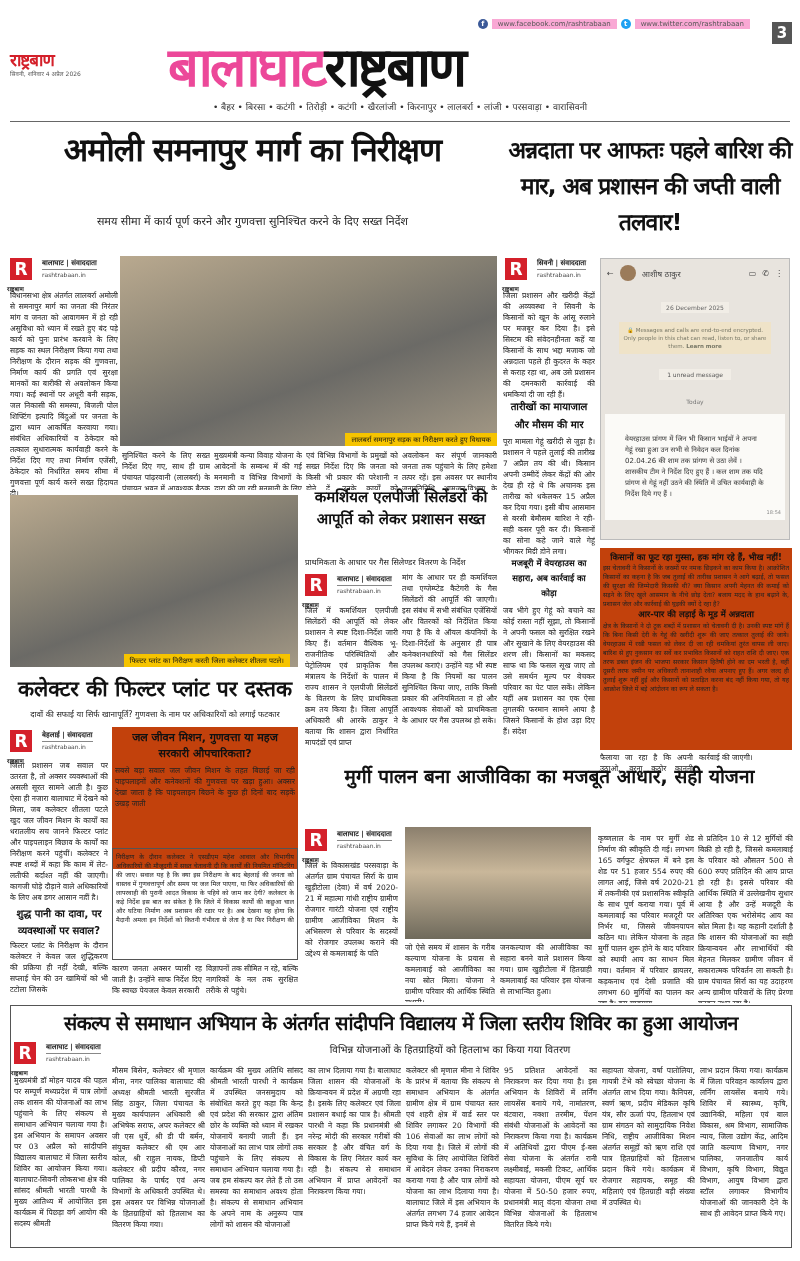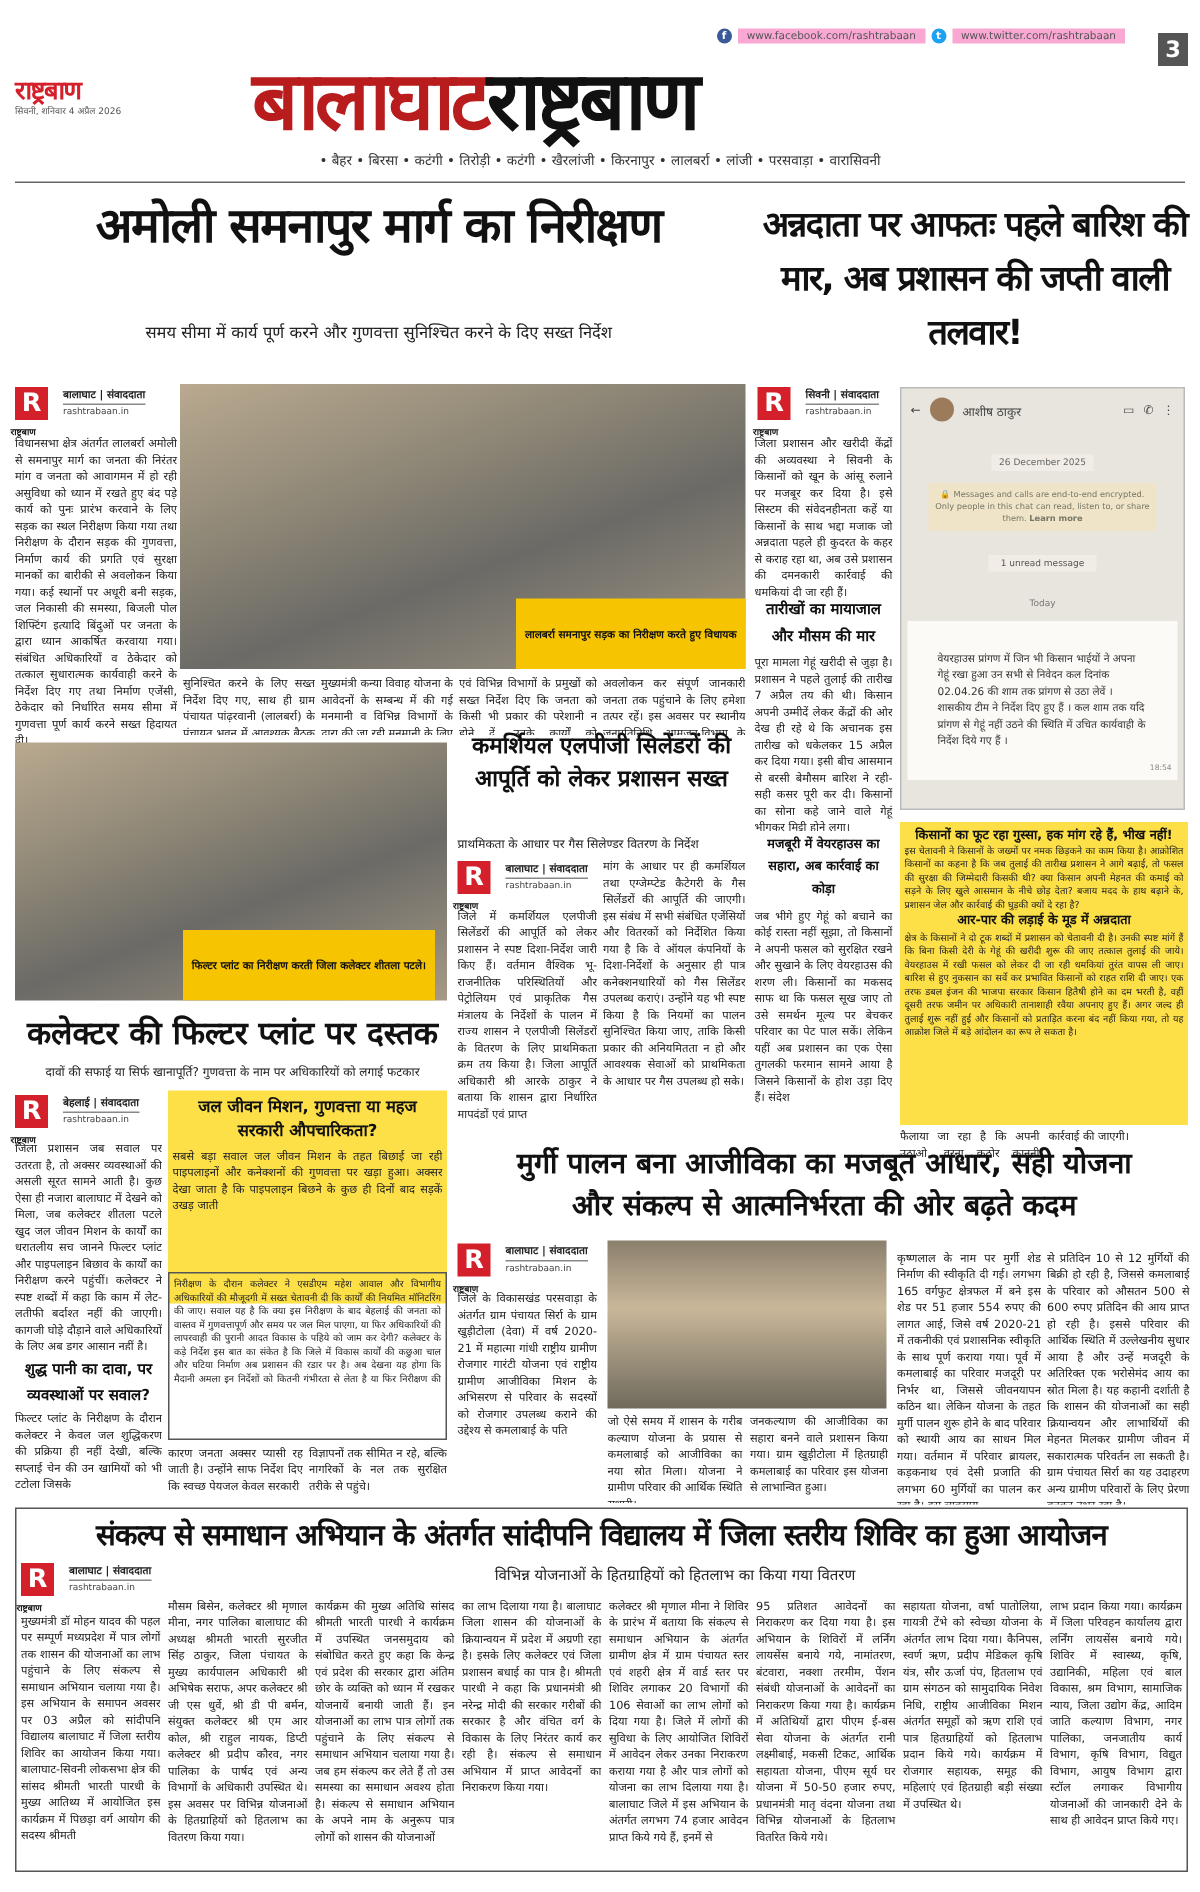--- a/index.html
+++ b/index.html
@@ -6,38 +6,38 @@
 body{width:800px;height:1261px;background:#fff;font-family:"DejaVu Sans",sans-serif;color:#222;position:relative;overflow:hidden}
 .abs{position:absolute}
 .topbar{top:10px;right:0;height:28px;width:800px}
 .social{position:absolute;right:50px;top:9px;font-size:7px;color:#555;display:flex;align-items:center;gap:4px}
 .social .ic{display:inline-block;width:10px;height:10px;border-radius:50%;color:#fff;font-size:7px;text-align:center;line-height:10px;font-weight:bold}
 .social .url{background:#f9a8d4;padding:1px 6px;min-width:70px}
 .pagenum{position:absolute;right:8px;top:12px;width:20px;height:22px;background:#555;color:#fff;font-weight:bold;font-size:15px;text-align:center;line-height:22px}
 .smalllogo{left:10px;top:48px;color:#d4202a;font-weight:bold;font-size:17px;letter-spacing:-1px}
 .dateline{left:10px;top:70px;font-size:6px;color:#555}
 .masthead{left:168px;top:38px;font-size:54px;font-weight:900;letter-spacing:-3px;line-height:60px}
-.masthead .red{color:#b91c1c}
+.masthead .red{color:#ec4899}
 .masthead .blk{color:#111}
 .towns{left:0;top:100px;width:800px;text-align:center;font-size:9px;color:#333}
 .hr{left:10px;width:780px;height:1px;background:#666}
 .h-main{left:10px;top:128px;width:485px;text-align:center;font-size:32px;font-weight:bold;line-height:44px;color:#111;letter-spacing:-1px}
 .sub-main{left:10px;top:213px;width:485px;text-align:center;font-size:11px;color:#222}
 .h-right{left:505px;top:132px;width:290px;text-align:center;font-size:23px;font-weight:bold;line-height:36px;color:#111;letter-spacing:-1px}
 .byline{display:flex;align-items:center;gap:4px;height:26px}
 .rlogo{width:22px;height:22px;background:#d4202a;color:#fff;font-weight:bold;font-size:17px;text-align:center;line-height:22px;position:relative}
 .rlogo:after{content:"राष्ट्रबाण";position:absolute;left:-3px;top:20px;font-size:6px;color:#111;font-weight:bold;white-space:nowrap}
 .bymeta{font-size:7px;line-height:10px;border-left:0}
 .bymeta .loc{font-weight:bold;border-bottom:1px solid #888;padding-bottom:1px}
 .bymeta .site{font-size:6px;color:#444}
 .col{font-size:7.5px;line-height:11px;text-align:justify;color:#222;overflow:hidden}
 .photo{background:linear-gradient(160deg,#b9a98f 0%,#8d8676 35%,#6b6a66 60%,#a59a86 100%);overflow:hidden}
-.caption{position:absolute;bottom:0;background:#f6c400;color:#111;font-size:7px;padding:19px 6px;font-weight:bold}
+.caption{position:absolute;bottom:0;background:#f6c400;color:#111;font-size:7px;padding:2px 6px;font-weight:normal}
 .phone{background:#e8e4de;border:1px solid #bbb}
-.pink{background:#fde047}
+.pink{background:#c2410c}
 .box{border:1px solid #555}
 .h2{font-weight:bold;color:#111;text-align:center}
 </style>
 </head>
 <body>
 
 <div class="abs topbar">
   <div class="social">
     <span class="ic" style="background:#3b5998">f</span>
     <span class="url">www.facebook.com/rashtrabaan</span>
@@ -162,21 +162,20 @@
   </div>
 </div>
 <div class="abs box" style="left:112px;top:848px;width:186px;height:112px;padding:3px">
   <div class="col" style="font-size:6.3px;line-height:9px;height:72px">निरीक्षण के दौरान कलेक्टर ने एसडीएम महेश आवाल और विभागीय अधिकारियों की मौजूदगी में सख्त चेतावनी दी कि कार्यों की नियमित मॉनिटरिंग की जाए। सवाल यह है कि क्या इस निरीक्षण के बाद बेहलाई की जनता को वास्तव में गुणवत्तापूर्ण और समय पर जल मिल पाएगा, या फिर अधिकारियों की लापरवाही की पुरानी आदत विकास के पहिये को जाम कर देगी? कलेक्टर के कड़े निर्देश इस बात का संकेत है कि जिले में विकास कार्यों की कछुआ चाल और घटिया निर्माण अब प्रशासन की रडार पर है। अब देखना यह होगा कि मैदानी अमला इन निर्देशों को कितनी गंभीरता से लेता है या फिर निरीक्षण की यह फाइल भी फाइलों के ढेर में दबकर रह जाएगी।</div>
 </div>
 <div class="abs col" style="left:112px;top:963px;width:90px;height:38px">कारण जनता अक्सर प्यासी रह जाती है। उन्होंने साफ निर्देश दिए कि स्वच्छ पेयजल केवल सरकारी</div>
 <div class="abs col" style="left:206px;top:963px;width:92px;height:38px">विज्ञापनों तक सीमित न रहे, बल्कि नागरिकों के नल तक सुरक्षित तरीके से पहुंचे।</div>
 
 <div class="abs h2" style="left:302px;top:762px;width:495px;font-size:19px;line-height:28px">
   <div>मुर्गी पालन बना आजीविका का मजबूत आधार, सही योजना</div>
-  <div>और संकल्प से आत्मनिर्भरता की ओर बढ़ते कदम</div>
 </div>
 <div class="abs" style="left:305px;top:827px;width:95px">
   <div class="byline">
     <div class="rlogo">R</div>
     <div class="bymeta" style="margin-left:6px">
       <div class="loc">बालाघाट | संवाददाता</div>
       <div class="site">rashtrabaan.in</div>
     </div>
   </div>
 </div>

